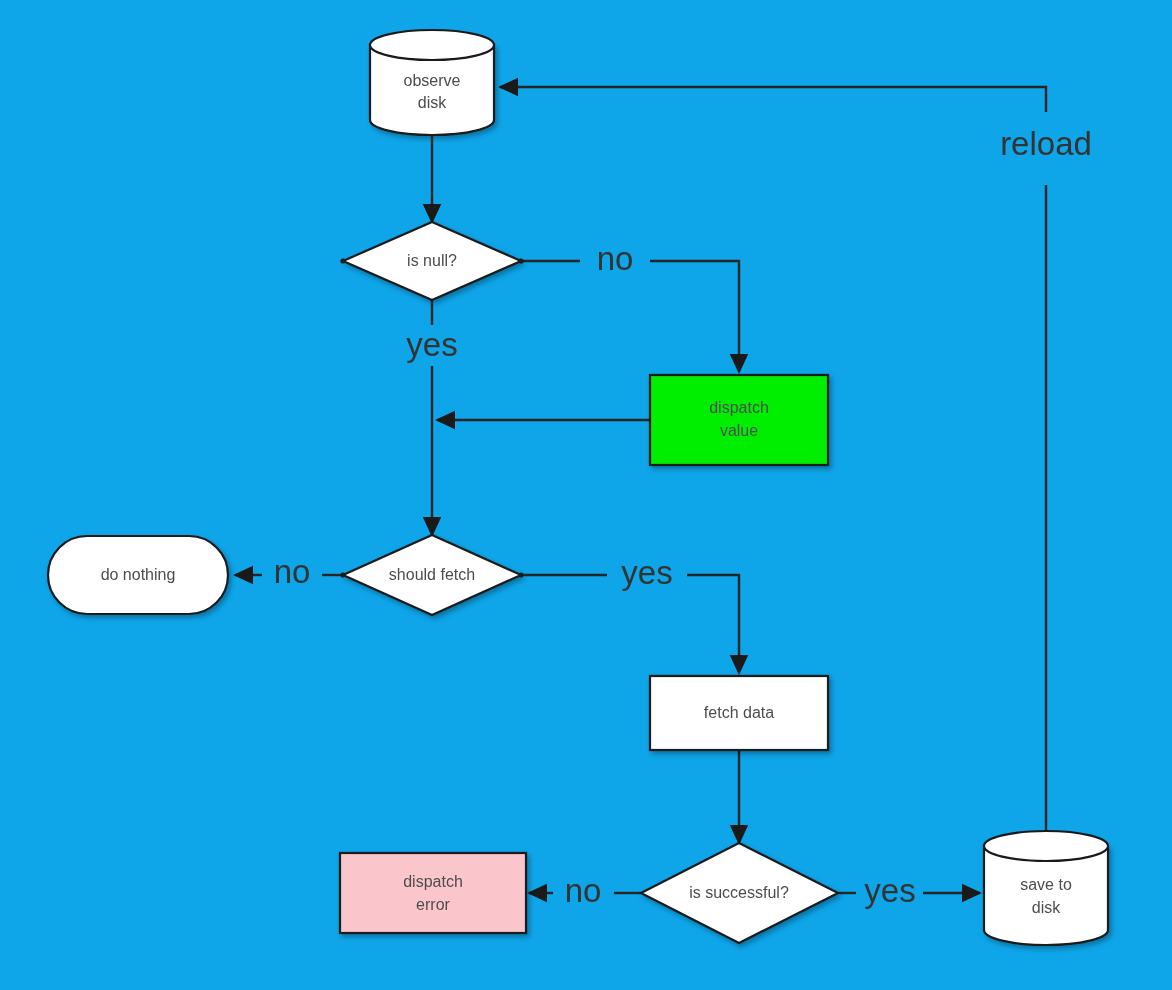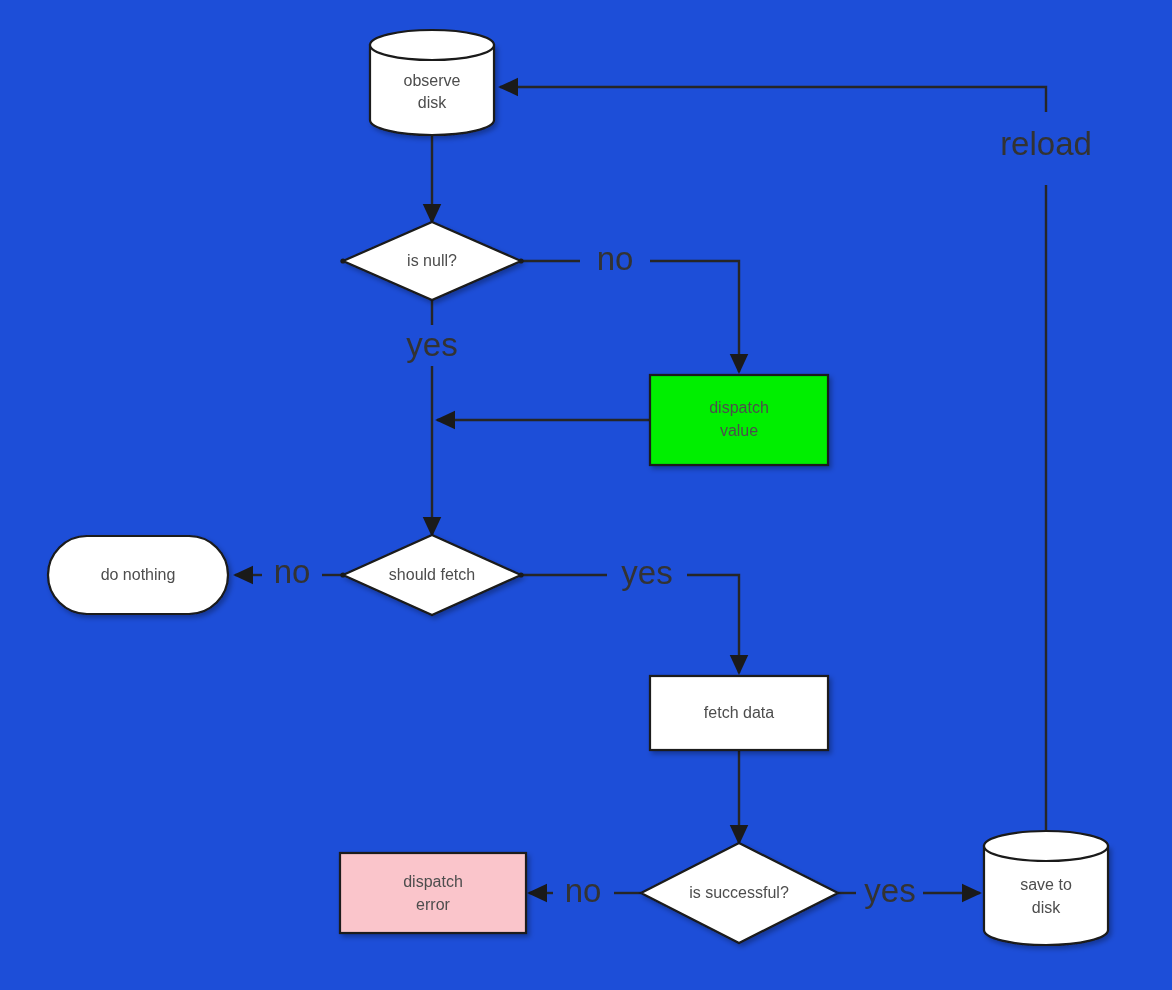--- a/index.html
+++ b/index.html
@@ -7,21 +7,21 @@
     padding: 0;
     background: #ffffff;
   }
   body {
     font-family: "Liberation Sans", sans-serif;
   }
   #diagram-root {
     position: relative;
     width: 1172px;
     height: 990px;
-    background: #1d4ed8;
+    background: #0ea5e9;
     overflow: hidden;
   }
   svg#flowchart {
     display: block;
     width: 1172px;
     height: 990px;
   }
   .node-shape {
     fill: #ffffff;
     stroke: #1a1a1a;

